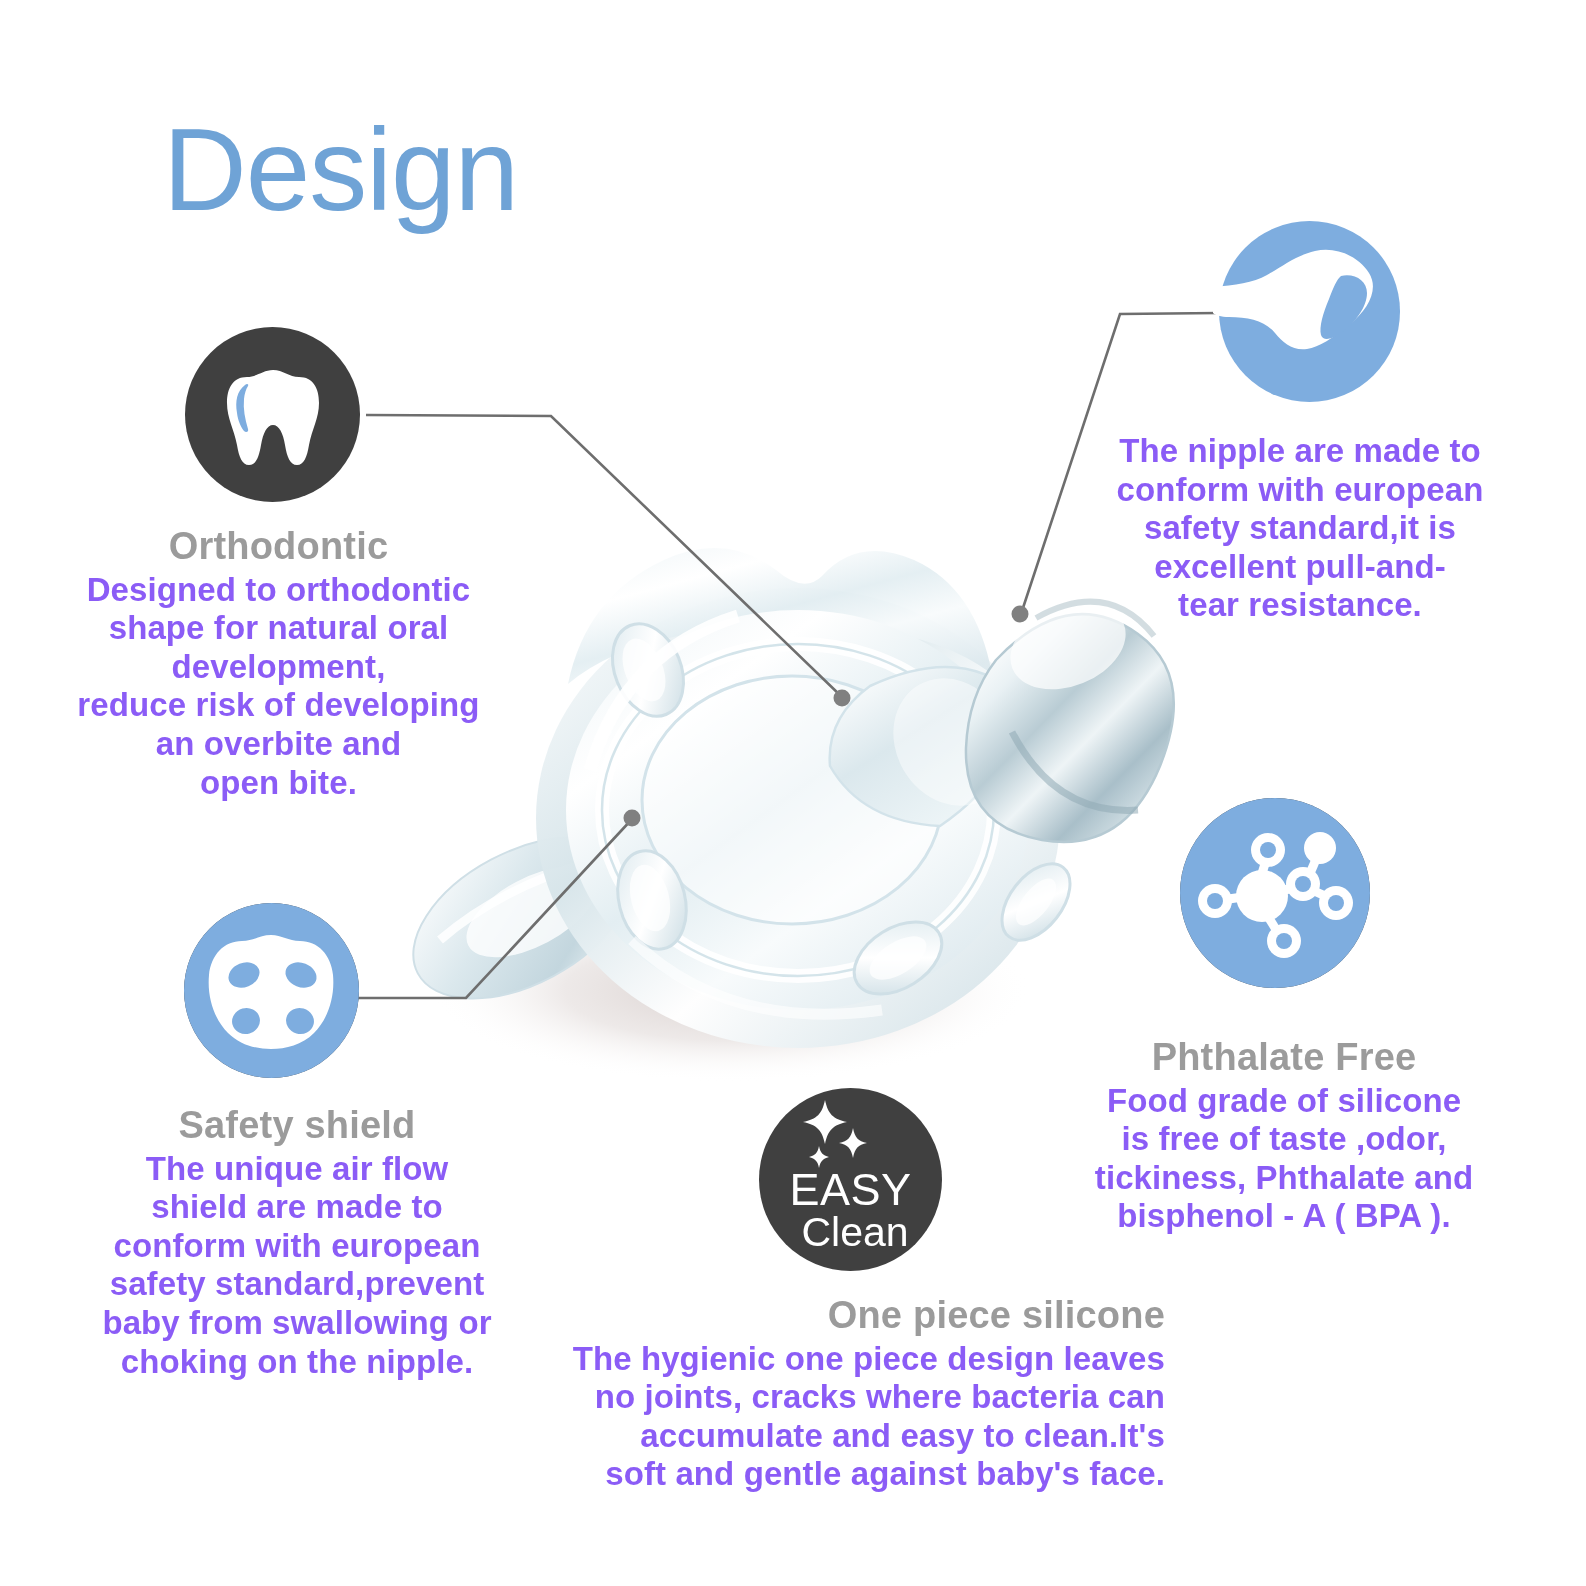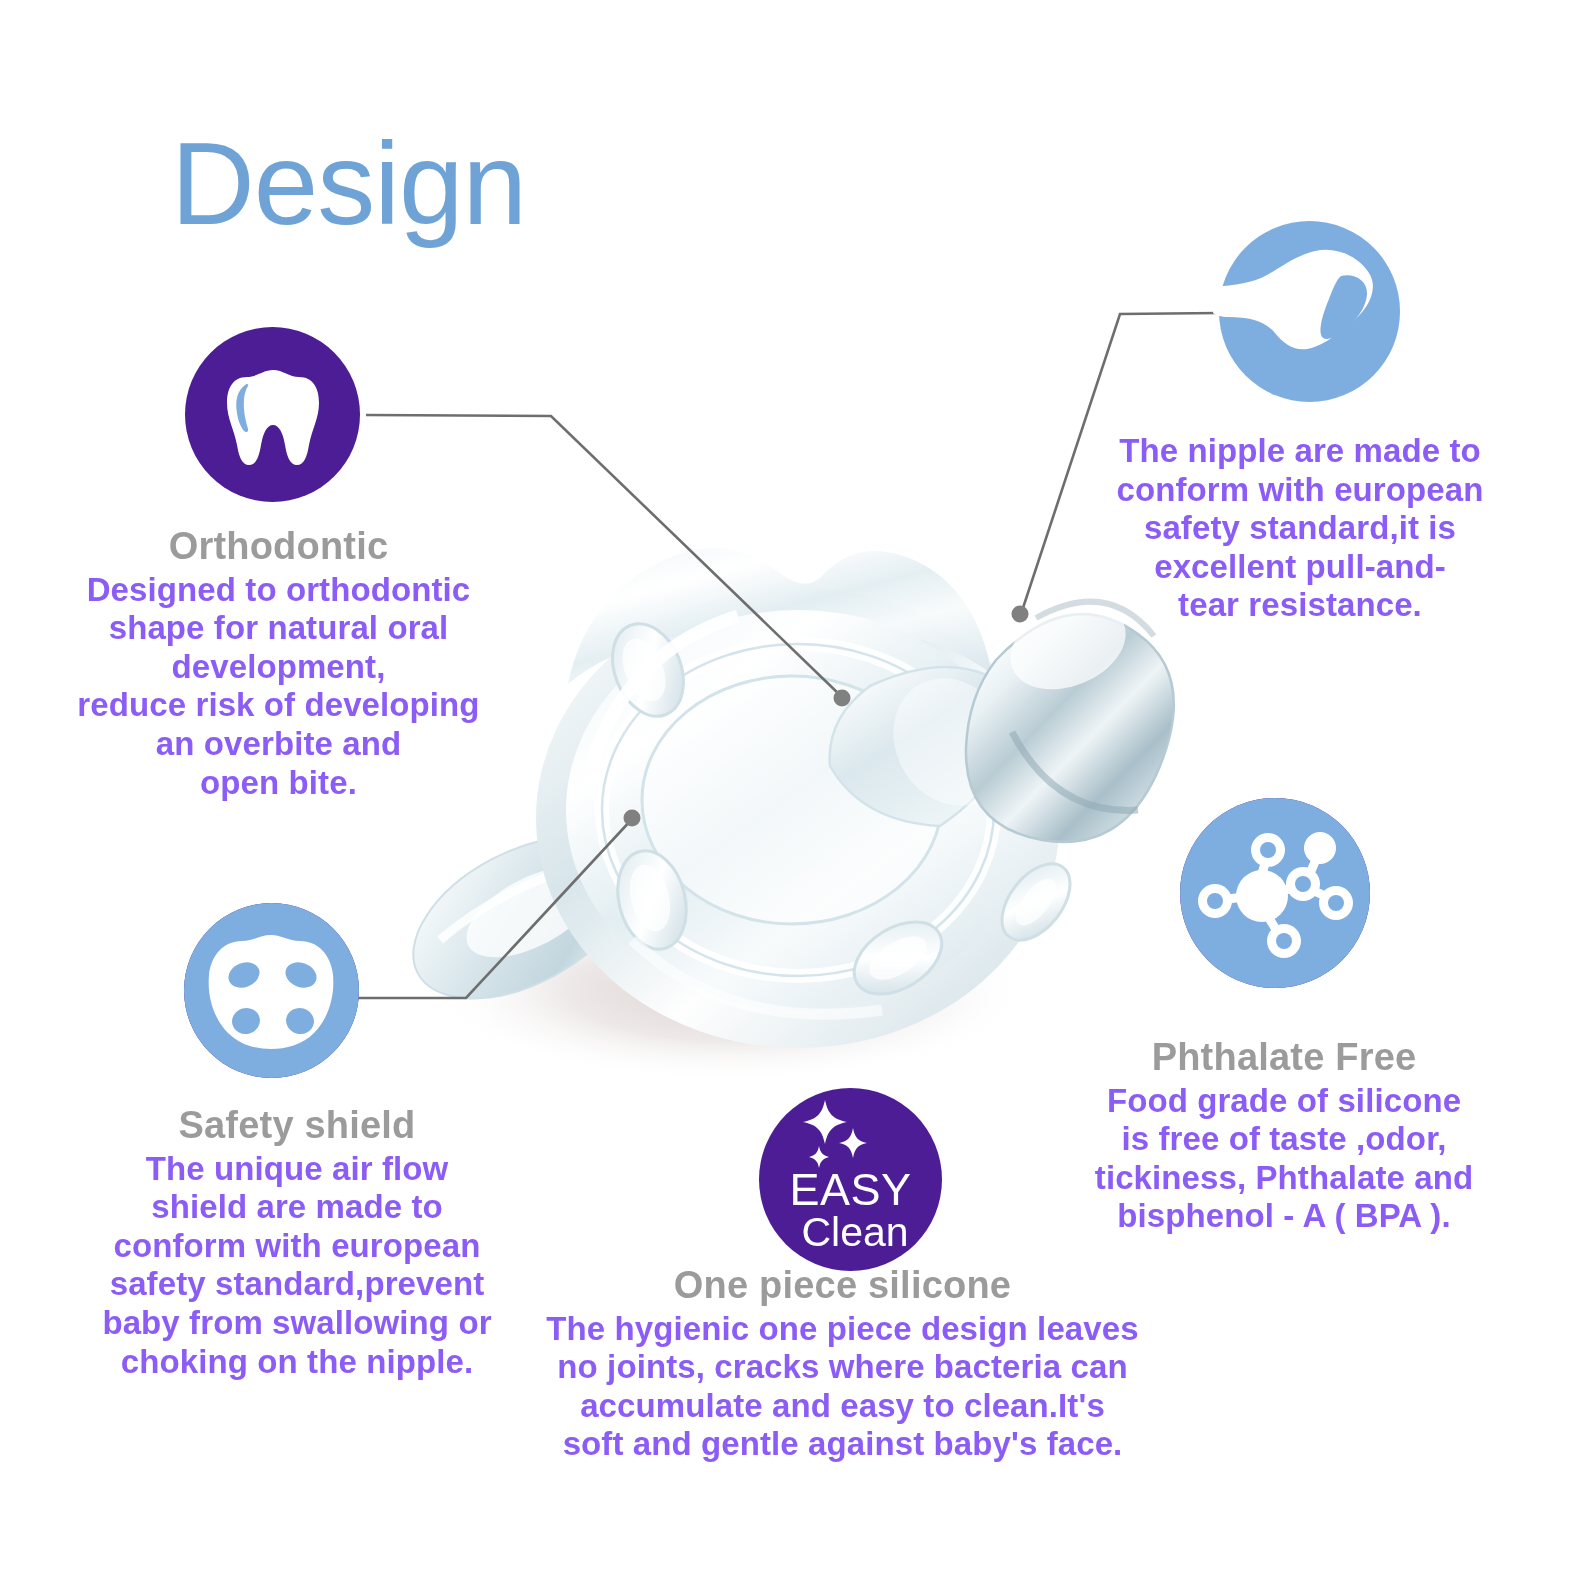--- a/index.html
+++ b/index.html
@@ -10,34 +10,33 @@
     position:relative;
     overflow:hidden;
     -webkit-font-smoothing:antialiased;
   }
 
   #stage { position:absolute; inset:0; }
 
   
   .page-title {
     position:absolute;
-    left:163px; top:126px;
+    left:163px; top:112px;
     font-size:116px;
     line-height:1.0;
     font-weight:400;
     letter-spacing:-1px;
     color:#6fa3d6;
-    margin-left:8px;
   }
 
   
   .badge {
     position:absolute;
     border-radius:50%;
-    background:#4c1d95;
+    background:#404040;
     display:flex;
     align-items:center;
     justify-content:center;
   }
   .badge svg { display:block; overflow:visible; }
 
   .badge-orthodontic { left:185px; top:327px; width:175px; height:175px; }
   .badge-tear        { left:1219px; top:221px; width:181px; height:181px; background:transparent; }
   .badge-shield      { left:184px; top:903px; width:175px; height:175px; }
   .badge-phthalate   { left:1180px; top:798px; width:190px; height:190px; }
@@ -75,21 +74,21 @@
     color:#8b5cf6;
     font-size:33px;
     line-height:1.17;
     letter-spacing:0.1px;
   }
 
   .block-orthodontic { left:60px;   top:525px;  width:437px; }
   .block-tear        { left:1092px; top:432px;  width:416px; }
   .block-shield      { left:85px;   top:1104px; width:424px; }
   .block-phthalate   { left:1064px; top:1000px; width:440px;margin-top:36px; }
-  .block-onepiece    { left:520px;  top:1264px; width:645px; }
+  .block-onepiece    { left:520px;  top:1294px; width:645px;text-align:right; }
 
   
   #connectors { position:absolute; left:0; top:0; width:1586px; height:1586px; }
 
   
   #product { position:absolute; left:400px; top:470px; width:780px; height:620px; }
   #product svg { display:block; }
 </style>
 </head>
 <body>

